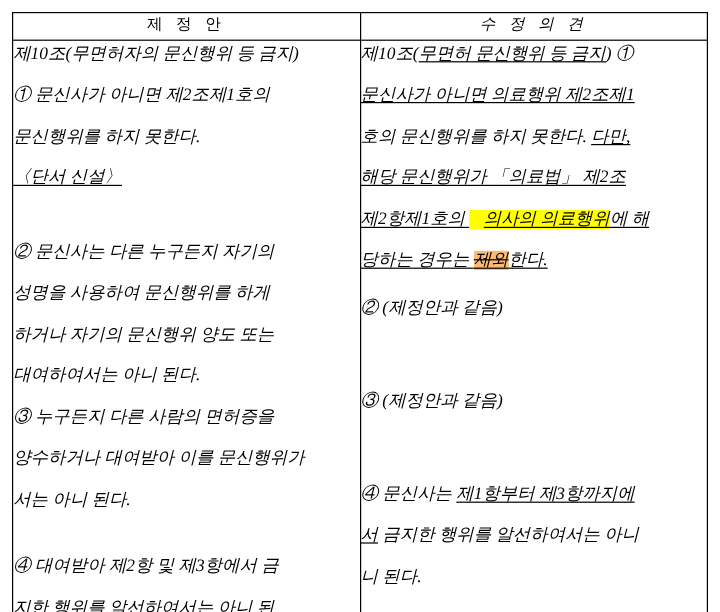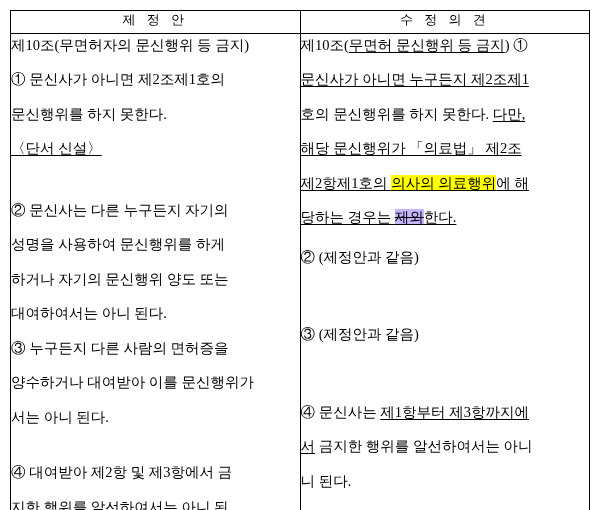--- a/index.html
+++ b/index.html
@@ -43,51 +43,53 @@
   }
   td.body-cell {
     padding: 9px 9px 9px 10px;
     font-size: 14.5px;
     line-height: 1.62;
   }
   .para {
     margin: 0 0 0 0;
     text-align: justify;
     text-justify: inter-ideograph;
+    font-style: italic;
   }
   .para + .para {
     margin-top: 11px;
   }
   .spacer-sm { height: 10px; }
   .spacer-md { height: 16px; }
   .spacer-lg { height: 22px; }
   .u {
     text-decoration: underline;
     text-underline-offset: 2px;
   }
   .hl {
     background: #ffff00;
     text-decoration: underline;
     text-underline-offset: 2px;
+    padding-left: 12px;
   }
   .strike-hl {
-    background: #c4b5fd;
+    background: #fdba74;
     text-decoration: underline line-through;
     text-underline-offset: 2px;
   }
 </style>
 </head>
 <body>
 
 <div class="page">
   <table class="doc-table">
     <thead>
       <tr>
         <th class="col-head" style="width:50%;">제 정 안</th>
-        <th class="col-head" style="width:50%;">수 정 의 견</th>
+        <th class="col-head" style="width:50%;font-style:italic;">수 정 의 견</th>
       </tr>
     </thead>
     <tbody>
       <tr>
         <td class="body-cell">
           <p class="para">제10조(무면허자의 문신행위 등 금지)</p>
           <p class="para">① 문신사가 아니면 제2조제1호의</p>
           <p class="para">문신행위를 하지 못한다.</p>
           <p class="para u">〈단서 신설〉</p>
           <div class="spacer-lg"></div>
@@ -100,21 +102,21 @@
           <p class="para">양수하거나 대여받아 이를 문신행위가</p>
           <p class="para">서는 아니 된다.</p>
           <div class="spacer-lg"></div>
           <div class="spacer-sm"></div>
           <p class="para">④ 대여받아 제2항 및 제3항에서 금</p>
           <p class="para">지한 행위를 알선하여서는 아니 된</p>
           <p class="para">다.</p>
         </td>
         <td class="body-cell">
           <p class="para"><span>제10조(</span><span class="u">무면허 문신행위 등 금지</span><span>) ①</span></p>
-          <p class="para u">문신사가 아니면 누구든지 제2조제1</p>
+          <p class="para u">문신사가 아니면 의료행위 제2조제1</p>
           <p class="para"><span>호의 문신행위를 하지 못한다.</span> <span class="u">다만,</span></p>
           <p class="para u">해당 문신행위가 「의료법」 제2조</p>
           <p class="para"><span class="u">제2항제1호의 </span><span class="hl">의사의 의료행위</span><span class="u">에 해</span></p>
           <p class="para"><span class="u">당하는 경우는 </span><span class="strike-hl">제외</span><span class="u">한다.</span></p>
           <div class="spacer-md"></div>
           <p class="para">② (제정안과 같음)</p>
           <div class="spacer-lg"></div>
           <div class="spacer-lg"></div>
           <div class="spacer-sm"></div>
           <p class="para">③ (제정안과 같음)</p>

